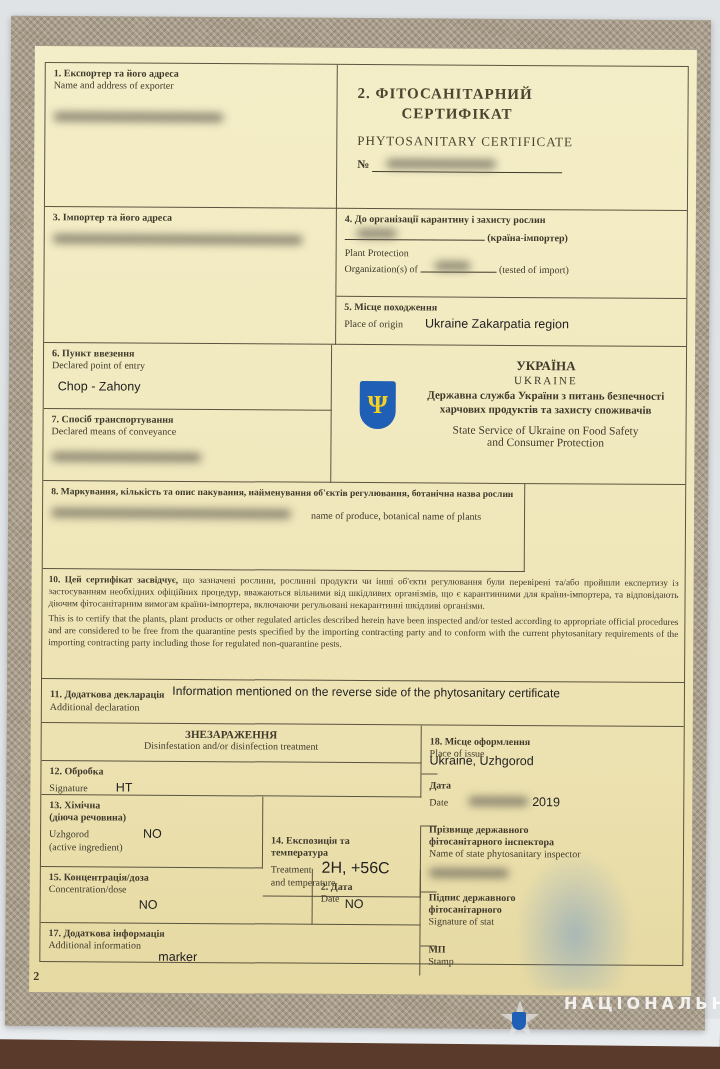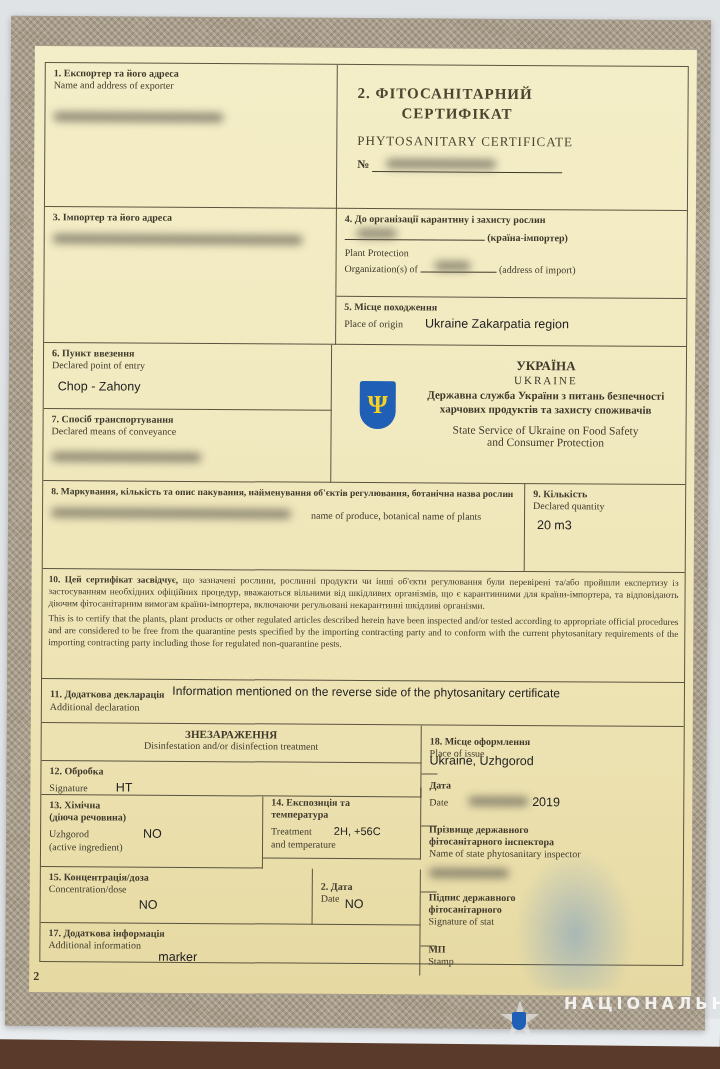--- a/index.html
+++ b/index.html
@@ -83,21 +83,21 @@
       <div class="cell" style="left:292px;top:144px;right:0;height:88px;border-bottom-width:1px;">
         <div class="lbl-ua">4. До організації  карантину і захисту рослин</div>
         <div style="margin-top:4px;font-size:10px;color:#3f3a2c;">
           <span style="display:inline-block;width:140px;border-bottom:1px solid #3f3a2c;height:10px;position:relative;"><span class="blur" style="width:40px;position:absolute;left:12px;top:0;"></span></span>
           <span class="lbl-ua">(країна-імпортер)</span>
         </div>
         <div class="lbl-en" style="margin-top:4px;">Plant Protection</div>
         <div class="lbl-en" style="margin-top:2px;">
           <span>Organization(s) of</span>
           <span style="display:inline-block;width:76px;border-bottom:1px solid #3f3a2c;height:10px;position:relative;"><span class="blur" style="width:36px;position:absolute;left:14px;top:0;"></span></span>
-          <span>(address of import)</span>
+          <span>(tested of import)</span>
         </div>
       </div>
       <div class="cell" style="left:292px;top:232px;right:0;height:48px;border-bottom-width:1px;">
         <div class="lbl-ua">5. Місце походження</div>
         <div>
           <span class="lbl-en">Place of origin</span>
           <span class="val" style="margin-left:18px;">Ukraine Zakarpatia region</span>
         </div>
       </div>
 
@@ -122,25 +122,20 @@
         </div>
       </div>
 
       <div class="cell" style="left:0;top:418px;width:482px;height:88px;border-right-width:1px;border-bottom-width:1px;">
         <div class="lbl-ua" style="font-size:9.5px;">8. Маркування, кількість та опис пакування, найменування об'єктів регулювання, ботанічна назва рослин</div>
         <div style="margin-top:6px;">
           <span class="blur" style="width:240px;"></span>
           <span class="lbl-en" style="margin-left:16px;">name of produce, botanical name of plants</span>
         </div>
       </div>
-      <div class="cell" style="left:482px;top:418px;right:0;height:88px;border-bottom-width:1px;">
-        <div class="lbl-ua">9. Кількість</div>
-        <div class="lbl-en">Declared quantity</div>
-        <div class="val" style="margin-top:6px;margin-left:4px;">20 m3</div>
-      </div>
 
       <div class="cell" style="left:0;top:506px;right:0;height:110px;border-bottom-width:1px;padding:4px 6px;">
         <div style="font-size:9.3px;color:#3f3a2c;line-height:12px;text-align:justify;">
           <b>10. Цей сертифікат засвідчує,</b>
           <span>що зазначені рослини, рослинні продукти чи інші об'єкти регулювання були перевірені та/або пройшли експертизу із застосуванням необхідних офіційних процедур, вважаються вільними від шкідливих організмів, що є карантинними для країни-імпортера, та відповідають діючим фітосанітарним вимогам країни-імпортера, включаючи регульовані некарантинні шкідливі організми.</span>
         </div>
         <div style="font-size:9.3px;color:#3f3a2c;line-height:12px;text-align:justify;margin-top:3px;">This is to certify that the plants, plant products or other regulated articles described herein have been inspected and/or tested according to appropriate official procedures and are considered to be free from the quarantine pests specified by the importing contracting party and to conform with the current phytosanitary requirements of the importing contracting party including those for regulated non-quarantine pests.</div>
       </div>
 
       <div class="cell" style="left:0;top:616px;right:0;height:44px;border-bottom-width:1px;">
@@ -164,26 +159,26 @@
       </div>
       <div class="cell" style="left:0;top:732px;width:222px;height:72px;border-right-width:1px;border-bottom-width:1px;">
         <div class="lbl-ua">13. Хімічна</div>
         <div class="lbl-ua">(діюча речовина)</div>
         <div>
           <span class="lbl-en">Uzhgorod</span>
           <span class="val" style="margin-left:50px;">NO</span>
         </div>
         <div class="lbl-en">(active ingredient)</div>
       </div>
-      <div class="cell" style="left:222px;top:722px;width:158px;height:72px;border-right-width:1px;border-bottom-width:1px;">
+      <div class="cell" style="left:222px;top:760px;width:158px;height:72px;border-right-width:1px;border-bottom-width:1px;">
         <div class="lbl-ua" style="margin-top:6px;">14. Експозиція та</div>
         <div class="lbl-ua">температура</div>
         <div>
           <span class="lbl-en">Treatment</span>
-          <span class="val" style="margin-left:18px;font-size:11px;">2H, +56C</span>
+          <span class="val" style="margin-left:6px;font-size:16px;">2H, +56C</span>
         </div>
         <div class="lbl-en">and temperature</div>
       </div>
       <div class="cell" style="left:0;top:804px;width:272px;height:56px;border-right-width:1px;border-bottom-width:1px;">
         <div class="lbl-ua">15. Концентрація/доза</div>
         <div class="lbl-en">Concentration/dose</div>
         <div class="val" style="margin-left:90px;margin-top:2px;">NO</div>
       </div>
       <div class="cell" style="left:272px;top:804px;width:108px;height:56px;border-right-width:1px;border-bottom-width:1px;">
         <div class="lbl-ua" style="margin-top:8px;">2. Дата</div>

